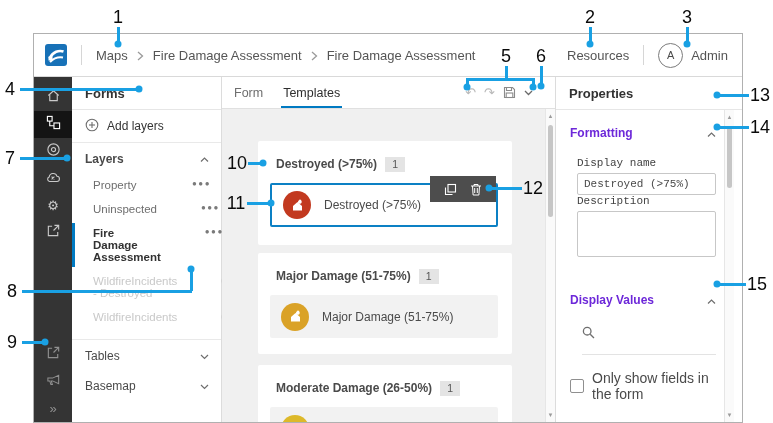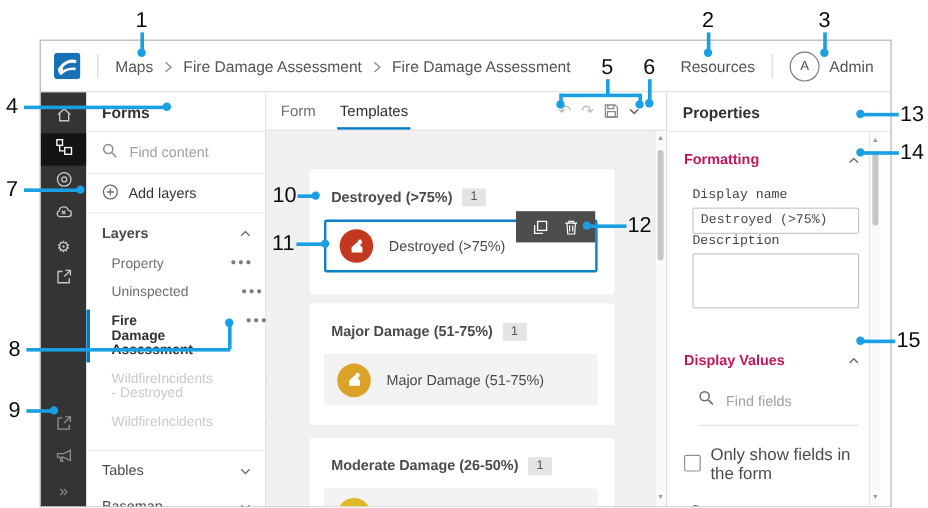--- a/index.html
+++ b/index.html
@@ -74,21 +74,21 @@
   .ic-red{background:#c2391f;}
   .ic-amber{background:#daa227;}
   .ic-yellow{background:#ddb92a;}
   .t-label{font-size:12px;color:#4a4a4a;}
   .card-tools{position:absolute;top:-9px;right:0px;width:66px;height:26px;background:#4d4d4d;
     display:flex;align-items:center;justify-content:center;gap:13px;}
   
   .props{width:186px;min-width:186px;border-left:1px solid #dcdcdc;background:#fff;display:flex;flex-direction:column;}
   .props-scroll{flex:1;position:relative;padding:0 26px 0 14px;overflow:hidden;}
   .p-sec{display:flex;align-items:center;justify-content:space-between;margin-top:14px;cursor:pointer;}
-  .p-sec .p-title{font-size:12px;font-weight:bold;color:#be185d;}
+  .p-sec .p-title{font-size:12px;font-weight:bold;color:#6d28d9;}
   .fgroup{padding-left:7px;font-family:Liberation Mono, monospace;}
   .f-label{font-size:11px;color:#424242;margin-top:15px;}
   .f-input{margin-top:4px;width:100%;box-sizing:border-box;height:22px;border:1px solid #c7c7c7;border-radius:2px;
     font-size:11px;color:#4a4a4a;padding:0 6px;font-family:inherit;background:#fff;outline:none;}
   .f-area{margin-top:4px;width:100%;box-sizing:border-box;height:46px;border:1px solid #c7c7c7;border-radius:2px;
     resize:none;font-family:inherit;font-size:11px;outline:none;}
   .p-search{display:flex;align-items:center;gap:8px;margin:16px 0 0 12px;padding-bottom:11px;border-bottom:1px solid #e3e3e3;}
   .p-search input{border:0;outline:0;width:100px;font-size:12px;font-family:inherit;color:#4a4a4a;}
   .p-search input::placeholder{color:#a0a0a0;}
   .chk-row{display:flex;align-items:center;gap:8px;margin-top:15px;}
@@ -198,27 +198,20 @@
                 <path d="M2 6.5 v3 h2 l1.2 3.8 h1.6 l-1.2 -3.8 h1.4 l6.5 3 V3.5 l-6.5 3 z"></path>
               </svg></span>
           </div>
         <div class="rail-btn">
             <span class="rail-glyph dim">»</span>
           </div>
       </nav>
 
       <aside class="forms">
         <div class="panel-title">Forms</div>
-        <div class="row search-row">
-          <span><svg width="13" height="13" viewBox="0 0 13 13">
-                <circle cx="5.2" cy="5.2" r="3.8" fill="none" stroke="#8a8a8a" stroke-width="1.2"></circle>
-                <line x1="8.2" y1="8.2" x2="12" y2="12" stroke="#8a8a8a" stroke-width="1.2"></line>
-              </svg></span>
-          <input readonly="" placeholder="Find content" style="">
-        </div>
         <div class="row add-row">
           <span><svg width="14" height="14" viewBox="0 0 14 14" fill="none" stroke="#6e6e6e" stroke-width="1.1">
                 <circle cx="7" cy="7" r="5.8"></circle>
                 <line x1="7" y1="4" x2="7" y2="10"></line>
                 <line x1="4" y1="7" x2="10" y2="7"></line>
               </svg></span>
           <span>Add layers</span>
         </div>
         <div class="sec-head">
           <span style="font-weight:bold">Layers</span>
@@ -394,21 +387,20 @@
             <span class="p-title">Display Values</span>
             <span><svg width="9" height="6" viewBox="0 0 9 6" fill="none" stroke="#6e6e6e" stroke-width="1.2">
                   <polyline points="1,4.5 4.5,1 8,4.5"></polyline>
                 </svg></span>
           </div>
           <div class="p-search">
             <span><svg width="13" height="13" viewBox="0 0 13 13">
                   <circle cx="5.2" cy="5.2" r="3.8" fill="none" stroke="#6e6e6e" stroke-width="1.3"></circle>
                   <line x1="8.2" y1="8.2" x2="12" y2="12" stroke="#6e6e6e" stroke-width="1.3"></line>
                 </svg></span>
-            <input readonly="" placeholder="Find fields" style="">
           </div>
           <div class="chk-row">
             <span class="chk"></span>
             <span class="chk-label">Only show fields in the form</span>
           </div>
           <div class="fgroup">
             <div class="f-label" style="margin-top:18px">Damage</div>
 
           </div>
           <div class="vscroll pr-sb">

